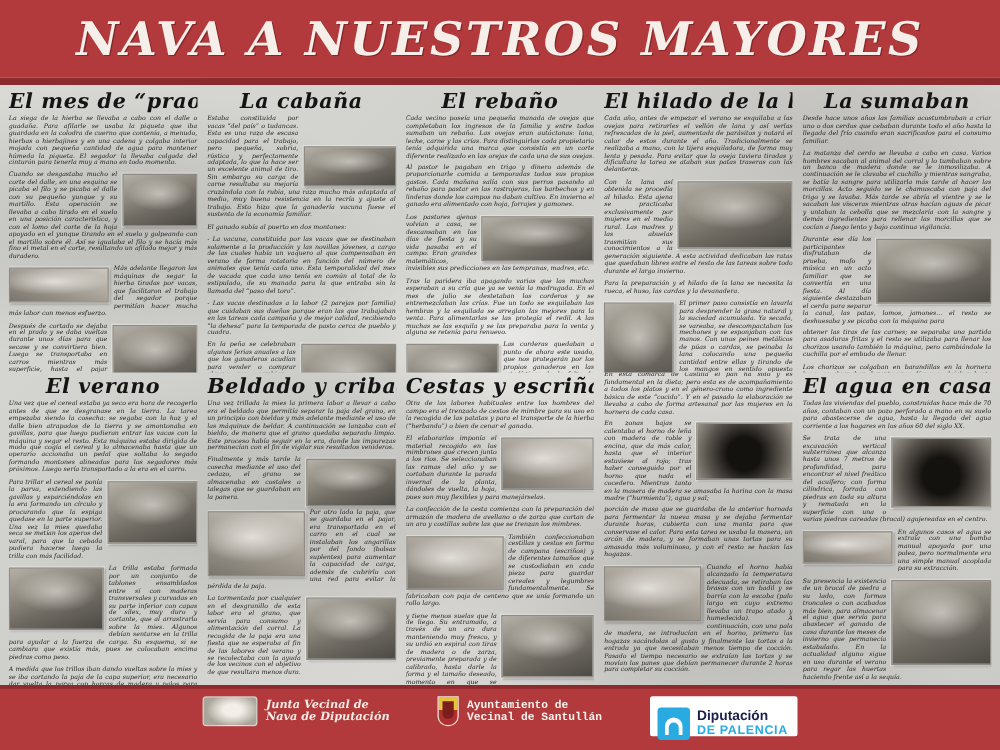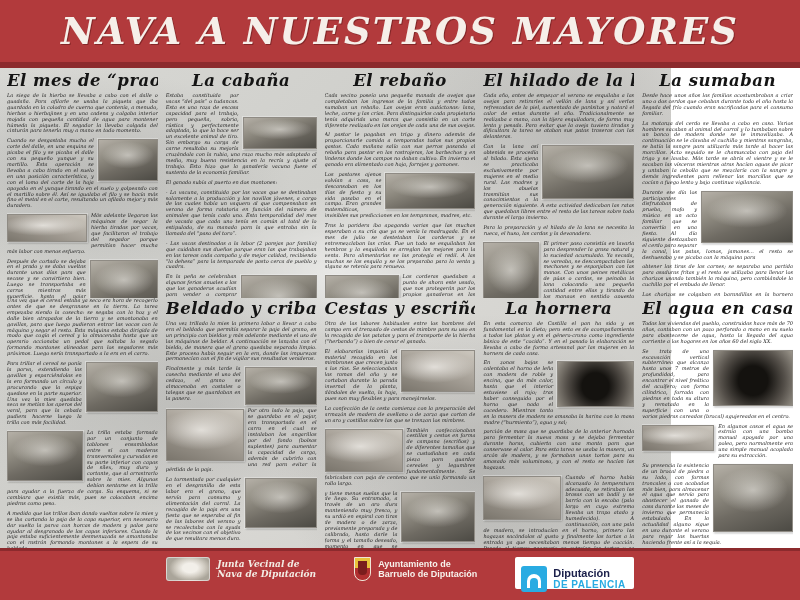--- a/index.html
+++ b/index.html
@@ -1,18 +1,18 @@
 <!DOCTYPE html>
 <html><head>
 <meta charset="utf-8">
 <style>
   * { margin:0; padding:0; box-sizing:border-box; }
   html,body { width:800px; height:600px; overflow:hidden; }
   .poster {
-    position:relative; width:671px; height:600px;
+    position:relative; width:800px; height:600px;
     background:
       radial-gradient(ellipse 300px 160px at 12% 30%, rgba(120,120,120,.28), transparent 70%),
       radial-gradient(ellipse 260px 200px at 85% 22%, rgba(110,110,110,.25), transparent 70%),
       radial-gradient(ellipse 340px 180px at 30% 68%, rgba(125,125,125,.25), transparent 70%),
       radial-gradient(ellipse 300px 220px at 72% 78%, rgba(115,115,115,.3), transparent 70%),
       radial-gradient(ellipse 200px 120px at 50% 45%, rgba(255,255,255,.5), transparent 70%),
       linear-gradient(135deg,#dadad6 0%, #cfcfcb 40%, #d8d7d3 60%, #c9c9c5 100%);
     font-family:"DejaVu Serif", serif;
   }
   .band-top {
@@ -72,21 +72,21 @@
   .crest {
     width:17px; height:24px; position:relative;
     background:linear-gradient(180deg,#e8c23a 0 45%, #b03030 45% 100%);
     border:1px solid #f0e6d8; border-radius:0 0 8px 8px;
   }
   .crest:before {
     content:""; position:absolute; left:3px; top:3px; width:9px; height:14px;
     background:#7a1d1d; border-radius:0 0 4px 4px;
   }
   .logo-text-sans { color:#f7f2ec; font-size:9px; line-height:10.5px; font-weight:bold;
-    font-family:Liberation Sans, sans-serif; }
+    font-family:Liberation Mono, monospace; }
   .dip-box {
     background:#ffffff; border-radius:2px; padding:14px 8px 3px 6px;
     display:flex; align-items:center; gap:6px; height:32px;
   }
   .dip-arch {
     width:26px; height:26px; background:#29abe2; border-radius:3px; position:relative;
   }
   .dip-arch:before {
     content:""; position:absolute; left:6px; top:8px; width:14px; height:14px;
     background:#ffffff; border-radius:8px 8px 0 0;
@@ -157,20 +157,21 @@
       <h2>La sumaban</h2>
       <p>Desde hace unos años las familias acostumbraban a criar uno o dos cerdos que cebaban durante todo el año hasta la llegada del frío cuando eran sacrificados para el consumo familiar.</p>
       <p>La matanza del cerdo se llevaba a cabo en casa. Varios hombres sacaban al animal del corral y lo tumbaban sobre un banco de madera donde se le inmovilizaba. A continuación se le clavaba el cuchillo y mientras sangraba, se batía la sangre para utilizarla más tarde al hacer las morcillas. Acto seguido se le chamuscaba con paja del trigo y se lavaba. Más tarde se abría el vientre y se le sacaban las vísceras mientras otras hacían aguas de picar y untaban la cebolla que se mezclaría con la sangre y demás ingredientes para rellenar las morcillas que se cocían a fuego lento y bajo continua vigilancia.</p>
       <div class="photo fr" style="width:92px;height:52px"></div>
       <p>Durante ese día los participantes disfrutaban de prueba, mofo y música en un acto familiar que se convertía en una fiesta. Al día siguiente destazaban el cerdo para separar la canal, las patas, lomos, jamones... el resto se deshuesaba y se picaba con la máquina para</p>
       <p>obtener las tiras de las carnes; se separaba una partida para asaduras fritas y el resto se utilizaba para llenar los chorizos usando también la máquina, pero cambiándole la cuchilla por el embudo de llenar.</p>
       <p>Los chorizos se colgaban en barandillas en la hornera luego se ahumaban durante unos días y se dejaban hasta su curación completa. Los lomos, costillas y huesos se untaban y se metían en orzas cubiertos en tocino, para hacer con ellos cocido. Los huesos y algún otro producto se conservaban en aceite. Los jamones se salaban untándolos y dejados curar durante todo un año.</p>
     </div>
 
     <div class="section">
+      <h2>El verano</h2>
       <p>Una vez que el cereal estaba ya seco era hora de recogerlo antes de que se desgranase en la tierra. La tarea empezaba siendo la cosecha: se segaba con la hoz y el dalle bien atrapados de la tierra y se amontonaba en gavillas, para que luego pudieran entrar las vacas con la máquina y segar el resto. Esta máquina estaba dirigida de modo que cogía el cereal y lo almacenaba hasta que un operario accionaba un pedal que soltaba lo segado formando montones alineados para los segadores más próximos. Luego sería transportado a la era en el carro.</p>
       <div class="photo fr" style="width:72px;height:50px"></div>
       <p>Para trillar el cereal se ponía la parva, extendiendo las gavillas y esparciéndolas en la era formando un círculo y procurando que la espiga quedase en la parte superior. Una vez la mies quedaba seca se metían los aperos del varal, para que la cebada pudiera hacerse luego la trilla con más facilidad.</p>
       <div class="photo fl" style="width:76px;height:50px"></div>
       <p>La trilla estaba formada por un conjunto de tablones ensamblados entre sí con maderas transversales y curvadas en su parte inferior con capas de sílex, muy duro y cortante, que al arrastrarlo sobre la mies. Algunos debían sentarse en la trilla para ayudar a la fuerza de carga. Su esquema, si se cambiara que existía más, pues se colocaban encima piedras como peso.</p>
       <p>A medida que los trillos iban dando vueltas sobre la mies y se iba cortando la paja de la capa superior, era necesario dar vuelta la parva con horcas de madera y palos para ayudar al desgranado de las capas inferiores. Cuando la paja estaba suficientemente desmenuzada se amontonaba con el rastrón formando montones a la espera de su beldado.</p>
     </div>
 
     <div class="section">
       <h2>Beldado y cribado</h2>
@@ -189,21 +190,20 @@
       <div class="photo light fr" style="width:74px;height:42px"></div>
       <p>El elaborarlas imponía el material recogido en los mimbrones que crecen junto a los ríos. Se seleccionaban las ramas del año y se cortaban durante la parada invernal de la planta, dándoles de vuelta, la hoja, pues son muy flexibles y para manejárselas.</p>
       <p>La confección de la cesta comienza con la preparación del armazón de madera de avellano o de zarza que cortan de un aro y costillas sobre las que se trenzan los mimbres.</p>
       <div class="photo light fl" style="width:78px;height:43px"></div>
       <p>También confeccionaban cestillas y cestos en forma de campana (escriños) y de diferentes tamaños que se custodiaban en cada pieza para guardar cereales y legumbres fundamentalmente. Se fabricaban con paja de centeno que se unía formando un rollo largo.</p>
       <div class="photo fr" style="width:74px;height:50px"></div>
       <p>y tiene menos suelas que la de liego. Su entramado, a través de un aro dura manteniendo muy fresco, y su urdió en espiral con tiras de madera o de zarza, previamente preparada y de calibrado, hasta darle la forma y el tamaño deseado, momento en que se finalizaba con el remate característico del borde.</p>
     </div>
 
     <div class="section">
-      <h2>La hornera</h2>
       <p>En esta comarca de Castilla el pan ha sido y es fundamental en la dieta; pero esta es de acompañamiento a todos los platos y en el género-crono como ingrediente básico de este “cocido”. Y en el pasado la elaboración se llevaba a cabo de forma artesanal por las mujeres en la hornera de cada casa.</p>
       <div class="photo dark fr" style="width:77px;height:46px"></div>
       <p>En zonas bajas se calentaba el horno de leña con madera de roble y encina, que da más calor, hasta que el interior estuviese al rojo; tras haber conseguido por el horno que nada el cocedero. Mientras tanto en la masera de madera se amasaba la harina con la masa madre (“hurmiento”), agua y sal;</p>
       <p>porción de masa que se guardaba de la anterior hornada para fermentar la nueva masa y se dejaba fermentar durante horas, cubierta con una manta para que conservase el calor. Para esta tarea se usaba la masera, un arcón de madera, y se formaban unas tortas para su amasado más voluminoso, y con el resto se hacían las hogazas.</p>
       <div class="photo light fl" style="width:78px;height:44px"></div>
       <p>Cuando el horno había alcanzado la temperatura adecuada, se retiraban las brasas con un badil y se barría con la escoba (palo largo en cuyo extremo llevaba un trapo atado y humedecido). A continuación, con una pala de madera, se introducían en el horno, primero las hogazas sacándolas al gusto y finalmente las tortas a la entrada ya que necesitaban menos tiempo de cocción. Pasado el tiempo necesario se extraían las tortas y se movían los panes que debían permanecer durante 2 horas para completar su cocción.</p>
 
     </div>
 
     <div class="section">
@@ -224,21 +224,21 @@
       <div class="logo-sketch"></div>
       <div class="logo-text-script">
         <div>Junta Vecinal de</div>
         <div>Nava de Diputación</div>
       </div>
     </div>
     <div class="logo">
       <div class="crest"></div>
       <div class="logo-text-sans">
         <div>Ayuntamiento de</div>
-        <div>Barruelo de Diputación</div>
+        <div>Vecinal de Santullán</div>
       </div>
     </div>
     <div class="dip-box">
       <div class="dip-arch"></div>
       <div>
         <div class="dip-line1">Diputación</div>
         <div class="dip-line2">DE PALENCIA</div>
       </div>
     </div>
   </div>

